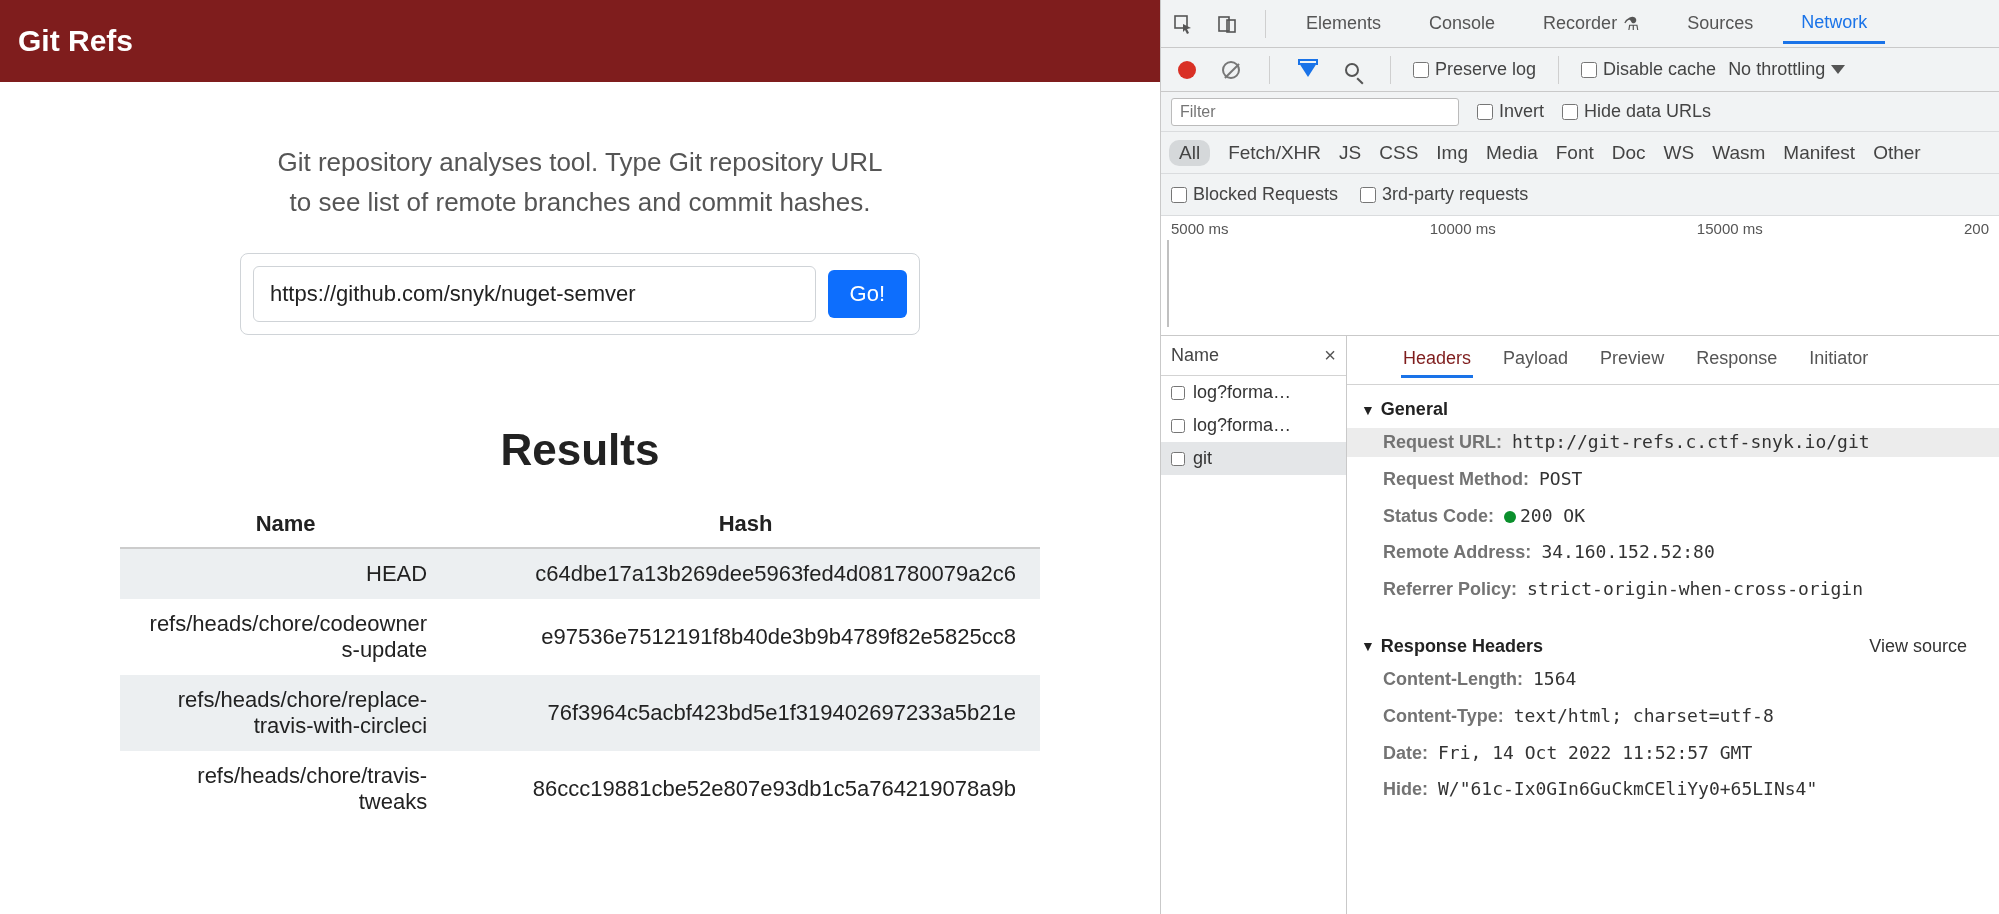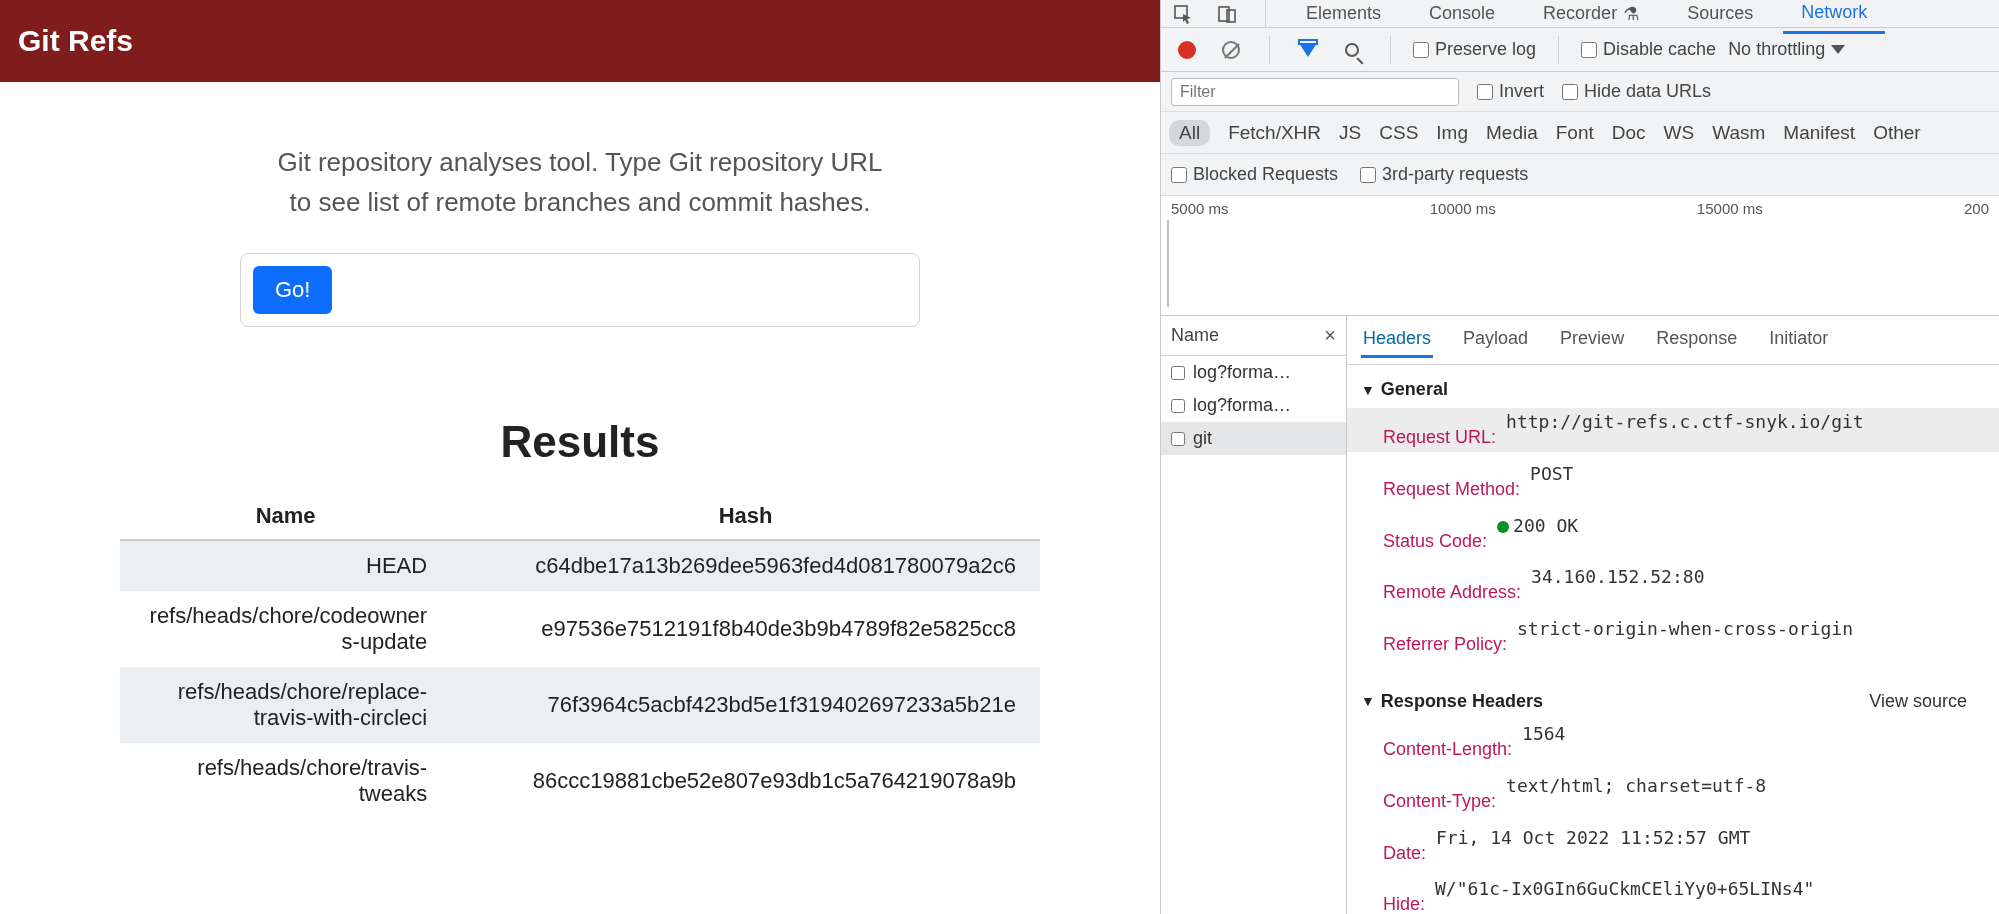--- a/index.html
+++ b/index.html
@@ -16,21 +16,21 @@
 .go-btn { height: 48px; padding: 0 22px; background: #0d6efd; color: #fff; border: none; border-radius: 6px; font-size: 22px; cursor: pointer; }
 .results-title { text-align: center; font-size: 44px; font-weight: 700; margin: 90px 0 26px; }
 .results-table { width: 920px; margin: 0 auto; border-collapse: collapse; font-size: 22px; }
 .results-table th { text-align: center; font-weight: 700; padding: 10px 8px; border-bottom: 2px solid #ccc; }
 .results-table td { padding: 12px 24px; text-align: right; word-break: break-word; }
 .results-table tbody tr:nth-child(odd) { background: #eceff1; }
 .results-table .name-col { width: 36%; }
 
 
 .devtools { flex: 1; height: 100%; border-left: 1px solid #c9c9c9; display: flex; flex-direction: column; background: #f1f3f4; font-size: 18px; color: #333; }
-.dt-tabs { display: flex; align-items: center; height: 28px; border-bottom: 1px solid #c9c9c9; padding: 0 6px; gap: 12px; }
+.dt-tabs { display: flex; align-items: center; height: 48px; border-bottom: 1px solid #c9c9c9; padding: 0 6px; gap: 12px; }
 .dt-iconbtn { width: 32px; height: 32px; display: flex; align-items: center; justify-content: center; color: #555; }
 .dt-sep { width: 1px; height: 28px; background: #cfcfcf; margin: 0 10px; }
 .dt-tab { padding: 8px 18px; color: #555; cursor: pointer; display: flex; align-items: center; gap: 6px; }
 .dt-tab.active { color: #1a73e8; border-bottom: 3px solid #1a73e8; font-weight: 500; }
 .dt-toolbar { display: flex; align-items: center; height: 44px; border-bottom: 1px solid #c9c9c9; padding: 0 10px; gap: 12px; }
 .dot-red { width: 18px; height: 18px; border-radius: 50%; background: #d93025; }
 .icon-clear { width:18px; height:18px; border:2px solid #777; border-radius:50%; position:relative; }
 .icon-clear::after { content:""; position:absolute; width:2px; height:20px; background:#777; left:7px; top:-2px; transform: rotate(45deg); }
 .icon-funnel { width:0; height:0; border-left:9px solid transparent; border-right:9px solid transparent; border-top:14px solid #1a73e8; position: relative; }
 .icon-funnel::after { content:""; position:absolute; top:-18px; left:-10px; width:16px; height:4px; border:2px solid #1a73e8; border-bottom:none; }
@@ -52,46 +52,47 @@
 .detail { flex:1; display:flex; overflow:hidden; }
 .req-list { width: 186px; border-right:1px solid #c9c9c9; background:#fff; display:flex; flex-direction:column; }
 .req-list-hdr { height:40px; border-bottom:1px solid #d3d3d3; display:flex; align-items:center; justify-content:space-between; padding: 0 10px; color:#444; }
 .close-x { font-size:20px; color:#555; }
 .req-row { display:flex; align-items:center; gap:8px; padding:6px 10px; font-size:18px; color:#333; }
 .req-row.selected { background:#e4e6e8; }
 .req-row input { width:14px; height:14px; }
 .hdrs { flex:1; background:#fff; overflow:auto; }
 .subtabs { display:flex; gap:28px; padding: 6px 14px; border-bottom:1px solid #d3d3d3; color:#555; }
 .subtab { padding: 6px 2px; cursor:pointer; }
-.subtab.active { color:#0369a1; border-bottom:3px solid #1a73e8; font-weight:500; }
+.subtab.active { color:#7f1d1d; border-bottom:3px solid #1a73e8; font-weight:500;margin-left:40px; }
 .section { padding: 8px 14px 10px; }
 .sec-title { display:flex; align-items:center; gap:6px; font-weight:700; color:#222; margin: 6px 0 8px; }
 .sec-title .disc { font-size:14px; }
 .kv { padding-left: 22px; display:flex; gap: 10px; align-items:flex-start; margin-bottom: 8px; line-height:1.6; }
 .kv.highlight { background:#ececec; margin-left:-14px; margin-right:-14px; padding-left:36px; }
-.kv .k { font-weight:400; color:#be185d; white-space:nowrap;margin-top:15px; }
+.kv .k { font-weight:700; color:#737373; white-space:nowrap; }
 .kv .v { font-family: ui-monospace, Menlo, Consolas, monospace; color:#333; }
 .status-dot { width:12px; height:12px; background:#0a8f2c; border-radius:50%; display:inline-block; margin-right:4px; vertical-align:middle; }
 .viewsrc { margin-left:auto; font-weight:400; color:#333; padding-right:18px; }
 .sec-row { display:flex; align-items:center; }
 .trunc { white-space:nowrap; overflow:hidden; text-overflow:ellipsis; max-width: 118px; display:inline-block; }
 </style>
 </head>
 <body>
 
 <div class="app">
   <div class="header">
     <div class="brand">Git Refs</div>
   </div>
   <div class="app-body">
     <div class="intro">
       <div>Git repository analyses tool. Type Git repository URL</div>
       <div>to see list of remote branches and commit hashes.</div>
     </div>
     <div class="url-box">
+      <input class="url-input" value="https://github.com/snyk/nuget-semver" style="">
       <button class="go-btn">Go!</button>
     </div>
     <h2 class="results-title">Results</h2>
     <table class="results-table">
       <thead>
         <tr>
           <th class="name-col">Name</th>
           <th>Hash</th>
         </tr>
       </thead>

